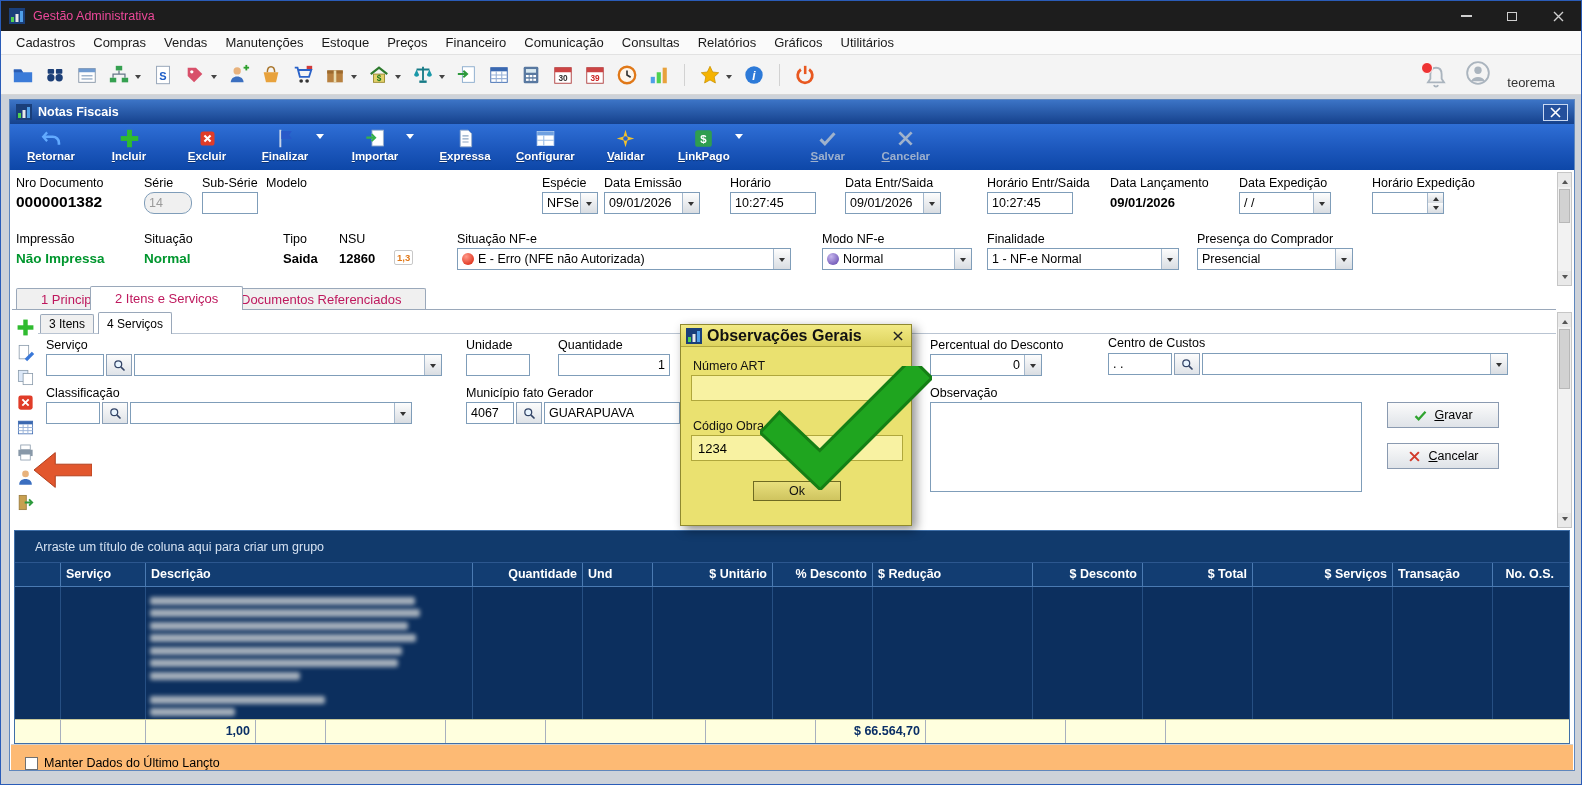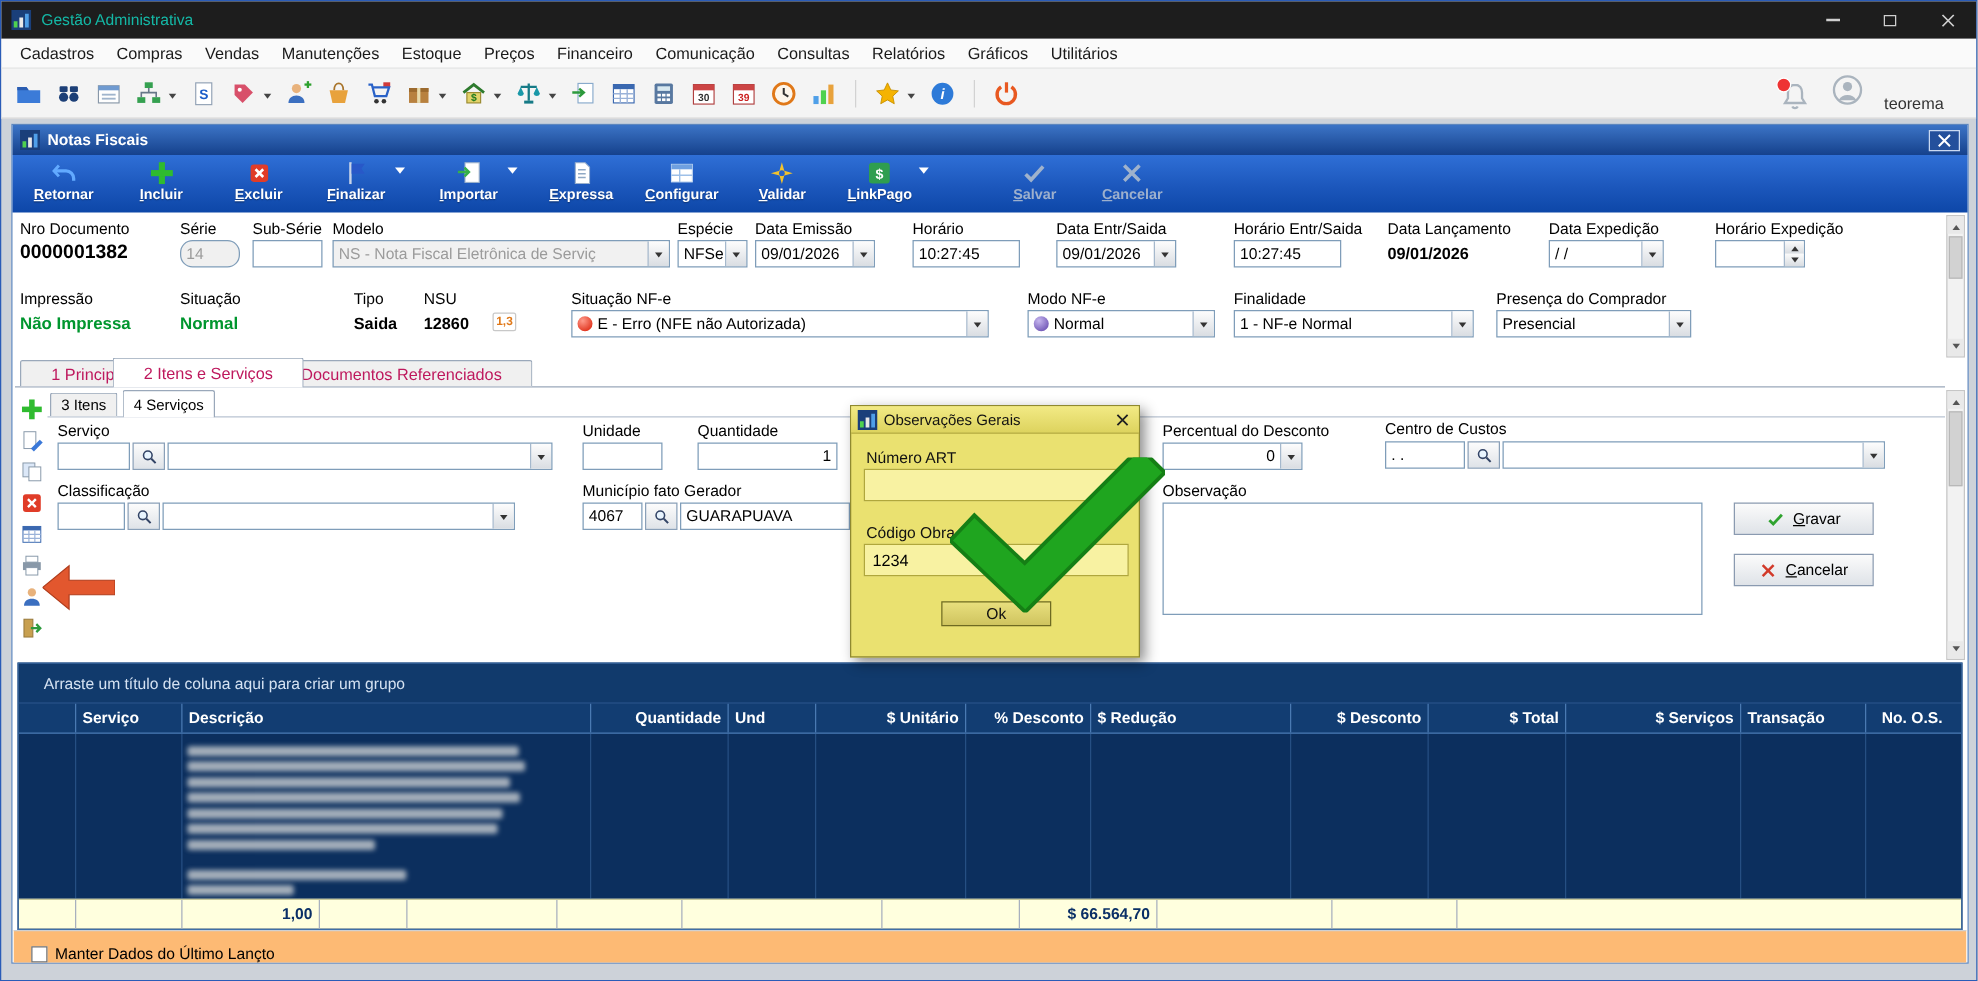--- a/index.html
+++ b/index.html
@@ -1,21 +1,21 @@
 <!DOCTYPE html>
 <html><head>
 <meta charset="utf-8">
 <style>
 *{box-sizing:border-box;margin:0;padding:0}
 body{background:#666;font-family:"Liberation Sans","DejaVu Sans",sans-serif}
 #app{position:relative;width:1582px;height:785px;background:#cdd2d9;overflow:hidden;border:1px solid #2a5cb8}
 
 
 #titlebar{position:absolute;left:0;top:0;width:100%;height:30px;background:#1d1d1d;display:flex;align-items:center;padding:0 0 0 8px;gap:8px}
-#app-title{color:#14b8a6;font-size:12.5px}
+#app-title{color:#ec4899;font-size:12.5px}
 .wc{margin-left:auto;display:flex;height:100%}
 .wc-btn{width:46px;height:100%;display:flex;align-items:center;justify-content:center}
 .wc-min{width:11px;height:2px;background:#cfcfcf}
 .wc-max{width:10px;height:9px;border:1.5px solid #cfcfcf}
 .logo16 svg{width:16px;height:16px;display:block}
 
 
 #menubar{position:absolute;top:30px;width:100%;height:24px;background:#fafafa;border-bottom:1px solid #e2e2e2;display:flex;align-items:center;padding:0 6px}
 .mi{font-size:13px;color:#1a1a1a;padding:3px 9px;cursor:default}
 
@@ -91,21 +91,21 @@
 
 .abtn{position:absolute;width:112px;height:26px;border:1px solid #8a9ab0;background:linear-gradient(#fbfbfb,#dfe3e8);display:flex;align-items:center;justify-content:center;gap:6px;font-size:12.5px;color:#000;cursor:pointer}
 .abtn svg{width:15px;height:15px}
 .abtn .bcap{display:block}
 .abtn .bcap::first-letter{text-decoration:underline}
 textarea.obs{position:absolute;border:1px solid #7f9db9;background:#fff;resize:none;font:12.5px "Liberation Sans",sans-serif;padding:3px}
 
 
 #dlg{position:absolute;left:670px;top:224px;width:232px;height:202px;background:#eae170;border:1px solid #8f8930;box-shadow:4px 4px 10px rgba(0,0,0,.45);z-index:50}
 .dlg-tb{position:absolute;left:0;top:0;width:100%;height:22px;background:linear-gradient(180deg,#f2ea85,#ddd35e);border-bottom:1px solid #b2a83e;display:flex;align-items:center;gap:5px;padding:0 5px}
-.dlg-title{font-size:12px;font-weight:normal;color:#111;flex:1}
+.dlg-title{font-size:16px;font-weight:bold;color:#111;flex:1}
 .dlg-x{width:16px;height:14px;display:flex;align-items:center;justify-content:center;cursor:pointer}
 .dlg-x svg{width:10px;height:10px}
 .dlg-lbl{position:absolute;left:12px;font-size:12.5px;color:#111}
 .dlg-inp{position:absolute;left:10px;width:212px;height:26px;background:#f8f2a2;border:1px solid #b0a73c;font:13px "Liberation Sans",sans-serif;padding:0 6px}
 .dlg-ok{position:absolute;left:72px;top:156px;width:88px;height:20px;background:linear-gradient(#e8df7d,#cfc45f);border:1px solid #6e6a22;font-size:12.5px;color:#111;cursor:pointer}
 #bigcheck{position:absolute;left:750px;top:266px;width:172px;height:124px;z-index:60;pointer-events:none}
 
 
 #orange-arrow{position:absolute;left:24px;top:350px;width:58px;height:40px;z-index:5}
 
@@ -512,26 +512,20 @@
         </div>
     </div>
 
     <div class="lb" style="left:6px;top:76px">Nro Documento</div>
     <div class="valbig" style="left:6px;top:93px">0000001382</div>
     <div class="lb" style="left:134px;top:76px">Série</div>
     <input class="inp gray" style="left: 134px; top: 92px; width: 48px; border-radius: 10px;" value="14">
     <div class="lb" style="left:192px;top:76px">Sub-Série</div>
     <input class="inp" style="left: 192px; top: 92px; width: 56px;" value="">
     <div class="lb" style="left:256px;top:76px">Modelo</div>
-    <div class="combo disabled" style="left:256px;top:92px;width:270px">
-      <span class="ctxt">NS - Nota Fiscal Eletrônica de Serviç</span>
-      <span class="cbtn">
-          <i class="tri"></i>
-        </span>
-    </div>
     <div class="lb" style="left:532px;top:76px">Espécie</div>
     <div class="combo" style="left:532px;top:92px;width:56px">
       <span class="ctxt">NFSe</span>
       <span class="cbtn">
           <i class="tri"></i>
         </span>
     </div>
     <div class="lb" style="left:594px;top:76px">Data Emissão</div>
     <div class="combo" style="left:594px;top:92px;width:96px">
       <span class="ctxt">09/01/2026</span>

